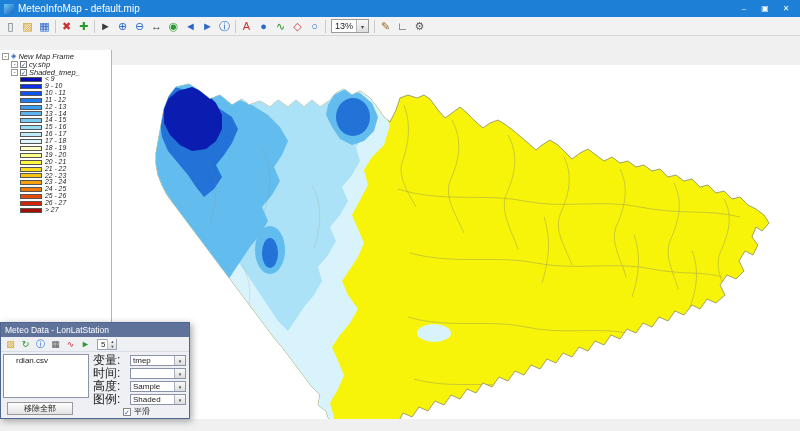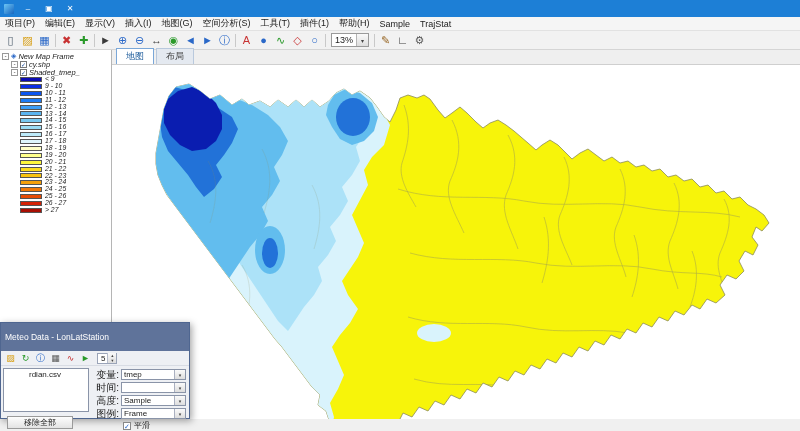--- a/index.html
+++ b/index.html
@@ -33,70 +33,58 @@
   .lg-sw{width:22px;height:5px;border:1px solid #555;margin-right:3px;flex:none;}
   .lg-label{font-size:6.8px;line-height:1;color:#222;white-space:nowrap;}
   
   .tabbar{position:absolute;left:112px;top:50px;right:0;height:15px;background:#efefef;border-bottom:1px solid #cfcfcf;display:flex;align-items:flex-end;padding-left:4px;z-index:1;}
   .tab{font-size:9px;padding:1px 9px;border:1px solid #b9c9dd;border-bottom:none;background:#e4e9f0;color:#444;margin-right:2px;}
   .tab.active{background:#fff;color:#1a5a9a;border-color:#7aa7d8;}
   .map-canvas{position:absolute;left:112px;top:65px;right:0;bottom:12px;background:#fff;overflow:hidden;z-index:0;}
   .map-svg{width:100%;height:100%;display:block;}
   
   .dialog{position:absolute;left:0;top:322px;width:190px;height:97px;background:#eef0f4;border:1px solid #4f6690;box-shadow:2px 2px 7px rgba(0,0,0,.35);z-index:10;}
-  .dlg-title{height:28px;color:#fff;font-size:8.5px;display:flex;align-items:center;padding:0 4px;white-space:nowrap;}
+  .dlg-title{height:14px;color:#fff;font-size:8.5px;display:flex;align-items:center;padding:0 4px;white-space:nowrap;}
   .dlg-toolbar{height:15px;display:flex;align-items:center;border-bottom:1px solid #d8dce4;padding:0 2px;background:#eef0f4;}
   .dlg-icon{width:15px;height:13px;display:flex;align-items:center;justify-content:center;font-size:9px;line-height:1;}
   .spinner{display:flex;align-items:center;border:1px solid #9aa4b8;background:#fff;height:11px;margin-left:4px;font-size:8px;padding-left:3px;}
   .spin-btns{display:flex;flex-direction:column;width:9px;margin-left:2px;border-left:1px solid #b5bccc;background:linear-gradient(#fafafa,#ddd);}
   .spin-btns span{font-size:4.5px;line-height:5px;text-align:center;color:#444;}
   .dlg-body{position:relative;height:66px;}
   .dlg-list{position:absolute;left:2px;top:2px;width:86px;height:44px;background:#fff;border:1px solid #8a94a8;font-size:8px;overflow:hidden;}
-  .dlg-list-item{padding:1px 2px;white-space:nowrap;margin-left:23px;}
+  .dlg-list-item{padding:1px 12px;white-space:nowrap;}
   .remove-all-btn{position:absolute;left:6px;top:50px;width:66px;height:13px;font-size:8px;background:linear-gradient(#fdfdfd,#e3e3e3);border:1px solid #9a9a9a;text-align:center;line-height:11px;}
   .dlg-fields{position:absolute;left:92px;top:2px;right:3px;}
   .field-row{display:flex;align-items:center;height:13px;}
-  .field-label{width:26px;font-size:10px;text-align:right;margin-right:2px;white-space:nowrap;flex:none;}
+  .field-label{width:26px;font-size:12px;text-align:right;margin-right:11px;white-space:nowrap;flex:none;}
   .combo{flex:1;height:11px;background:#fff;border:1px solid #8a94a8;display:flex;align-items:center;font-size:8px;padding-left:2px;overflow:hidden;gap:12px;}
   .combo-val{flex:1;white-space:nowrap;}
   .combo-arrow{width:11px;height:100%;background:linear-gradient(#fafafa,#ddd);border-left:1px solid #aab0c0;display:flex;align-items:center;justify-content:center;font-size:5px;color:#444;flex:none;}
   .chk-row{display:flex;align-items:center;height:11px;padding-left:30px;font-size:8px;}
   .dlg-chk{width:8px;height:8px;border:1px solid #888;background:#fff;color:#2a68c8;font-size:7px;line-height:7px;text-align:center;margin-right:3px;flex:none;}
   
   .statusbar{position:absolute;left:0;right:0;bottom:0;height:12px;background:#f0f0f0;border-top:1px solid #d0d0d0;display:flex;align-items:center;font-size:8px;color:#333;z-index:11;}
   .status-seg{width:30px;height:10px;margin:0 5px 0 1px;flex:none;}
   .status-text{white-space:nowrap;}
 </style>
 </head>
 <body>
 
 <div id="app">
 
   <div class="titlebar" style="background: rgb(29, 127, 214);">
     <span class="app-icon"></span>
+    <span class="title-text">MeteoInfoMap - default.mip</span>
     <div class="win-controls">
       <span class="win-btn">–</span>
       <span class="win-btn">▣</span>
       <span class="win-btn">✕</span>
     </div>
   </div>
 
-  <div class="menubar">
-    <span class="menu-item">项目(P)</span>
-    <span class="menu-item">编辑(E)</span>
-    <span class="menu-item">显示(V)</span>
-    <span class="menu-item">插入(I)</span>
-    <span class="menu-item">地图(G)</span>
-    <span class="menu-item">空间分析(S)</span>
-    <span class="menu-item">工具(T)</span>
-    <span class="menu-item">插件(1)</span>
-    <span class="menu-item">帮助(H)</span>
-    <span class="menu-item">Sample</span>
-    <span class="menu-item">TrajStat</span>
-  </div>
 
   <div class="toolbar">
     <span class="tb-icon" style="color: rgb(74, 90, 106);">▯</span>
     <span class="tb-icon" style="color: rgb(216, 160, 24);">▨</span>
     <span class="tb-icon" style="color: rgb(42, 104, 200);">▦</span>
     <span class="sep"></span>
     <span class="tb-icon" style="color: rgb(200, 50, 50);">✖</span>
     <span class="tb-icon" style="color: rgb(42, 154, 42);">✚</span>
     <span class="sep"></span>
     <span class="tb-icon" style="color: rgb(58, 58, 58);">►</span>
@@ -219,24 +207,20 @@
             <span class="lg-label">26 - 27</span>
           </div>
         <div class="lg-row">
             <span class="lg-sw" style="background: rgb(168, 15, 4);"></span>
             <span class="lg-label">&gt; 27</span>
           </div>
       </div>
     </div>
   </div>
 
-  <div class="tabbar">
-    <div class="tab active">地图</div>
-    <div class="tab">布局</div>
-  </div>
 
   <div class="map-canvas">
     <svg class="map-svg" viewBox="0 0 688 354" preserveAspectRatio="none">
       <defs>
         <clipPath id="prov-clip">
           <path d="M57,31 L64,22 77,19 88,26 98,34 108,30 120,40 130,34 137,40 148,36 158,42 166,35 176,42 184,35 192,42 200,35 208,42 217,36 224,28 232,24 240,30 248,26 258,33 265,42 272,52 278,57 284,45 288,33 296,30 305,33 312,30 318,34 326,45 333,53 340,48 348,42 355,48 364,57 371,63 378,58 386,55 394,60 402,66 409,72 416,78 424,85 430,80 438,75 446,80 454,88 460,94 468,88 476,84 484,90 492,96 500,92 508,98 516,96 524,102 532,100 540,106 548,104 556,112 564,110 572,116 580,114 588,122 596,120 604,128 612,126 620,134 628,132 636,140 644,144 652,150 657,158 650,166 644,162 640,172 646,180 641,190 633,186 627,196 632,206 624,214 615,210 608,220 613,230 604,238 595,234 588,244 580,240 572,250 563,246 556,256 547,252 540,262 531,258 524,268 515,264 508,274 499,270 492,280 483,276 476,286 467,282 460,292 451,288 444,298 435,294 428,304 419,300 412,310 403,306 396,316 387,312 380,322 371,318 364,328 355,324 348,334 339,330 332,340 323,336 316,346 307,342 300,352 291,348 286,358 218,358 214,346 206,340 208,330 200,322 194,314 188,306 182,298 176,290 170,282 163,274 157,266 151,258 145,250 139,242 133,234 127,226 121,218 115,210 109,202 103,194 97,186 91,178 85,170 79,162 73,154 67,146 61,138 55,130 50,120 46,110 44,99 44,88 46,77 48,66 50,55 52,44 Z"></path>
         </clipPath>
       </defs>
       <path stroke-width="0.8" d="M57,31 L64,22 77,19 88,26 98,34 108,30 120,40 130,34 137,40 148,36 158,42 166,35 176,42 184,35 192,42 200,35 208,42 217,36 224,28 232,24 240,30 248,26 258,33 265,42 272,52 278,57 284,45 288,33 296,30 305,33 312,30 318,34 326,45 333,53 340,48 348,42 355,48 364,57 371,63 378,58 386,55 394,60 402,66 409,72 416,78 424,85 430,80 438,75 446,80 454,88 460,94 468,88 476,84 484,90 492,96 500,92 508,98 516,96 524,102 532,100 540,106 548,104 556,112 564,110 572,116 580,114 588,122 596,120 604,128 612,126 620,134 628,132 636,140 644,144 652,150 657,158 650,166 644,162 640,172 646,180 641,190 633,186 627,196 632,206 624,214 615,210 608,220 613,230 604,238 595,234 588,244 580,240 572,250 563,246 556,256 547,252 540,262 531,258 524,268 515,264 508,274 499,270 492,280 483,276 476,286 467,282 460,292 451,288 444,298 435,294 428,304 419,300 412,310 403,306 396,316 387,312 380,322 371,318 364,328 355,324 348,334 339,330 332,340 323,336 316,346 307,342 300,352 291,348 286,358 218,358 214,346 206,340 208,330 200,322 194,314 188,306 182,298 176,290 170,282 163,274 157,266 151,258 145,250 139,242 133,234 127,226 121,218 115,210 109,202 103,194 97,186 91,178 85,170 79,162 73,154 67,146 61,138 55,130 50,120 46,110 44,99 44,88 46,77 48,66 50,55 52,44 Z" fill="#f7f40a" stroke="#8c8c5a"></path>
       <g clip-path="url(#prov-clip)">
@@ -318,21 +302,21 @@
         <div class="field-row">
           <span class="field-label">高度:</span>
           <span class="combo">
             <span class="combo-val">Sample</span>
             <span class="combo-arrow">▾</span>
           </span>
         </div>
         <div class="field-row">
           <span class="field-label">图例:</span>
           <span class="combo">
-            <span class="combo-val">Frame</span>
+            <span class="combo-val">Shaded</span>
             <span class="combo-arrow">▾</span>
           </span>
         </div>
         <div class="chk-row">
           <span class="dlg-chk">✓</span>
           <span>平滑</span>
         </div>
       </div>
     </div>
   </div>

